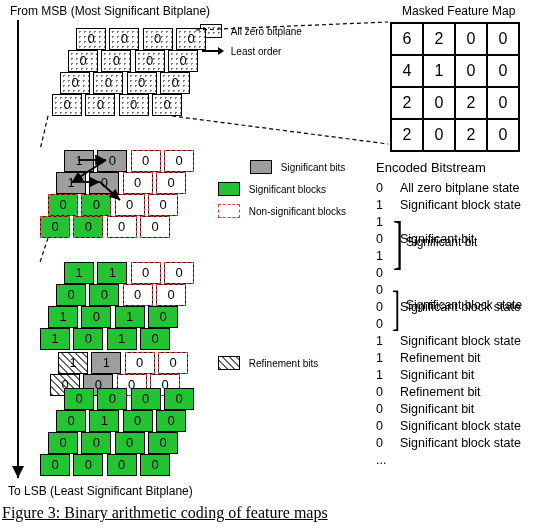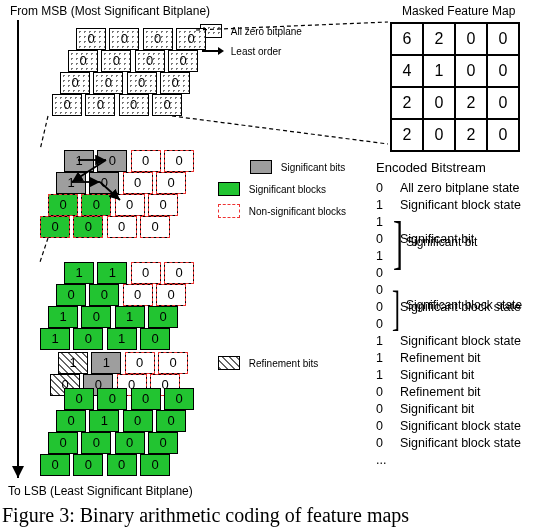--- a/index.html
+++ b/index.html
@@ -29,22 +29,23 @@
     border: 2px solid #000;
     width: 28px;
     height: 28px;
     text-align: center;
     vertical-align: middle;
     font-size: 16px;
     font-weight: 500;
   }
   .caption {
     position: absolute;
-    font-size: 20px;
+    font-size: 16px;
     font-family: "Times New Roman", serif;
+    text-decoration: underline;
   }
   .bitplane {
     position: absolute;
   }
   .bitplane .row { white-space: nowrap; border-radius: 7px; }
   .cell {
     display: inline-block;
     width: 30px;
     height: 22px;
     border: 1.5px solid #000;

